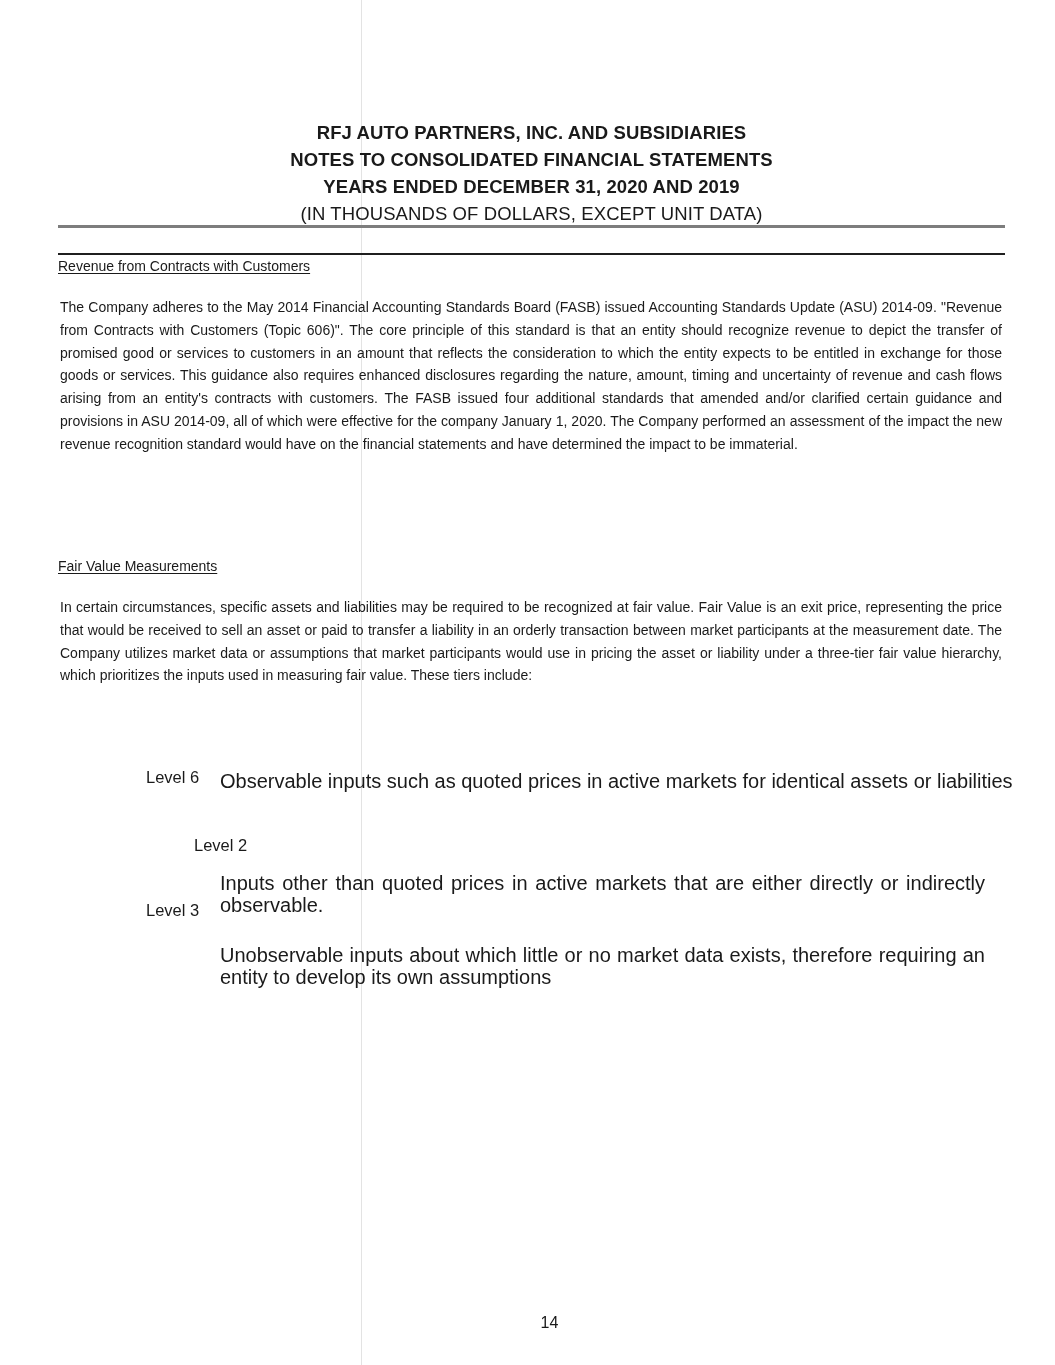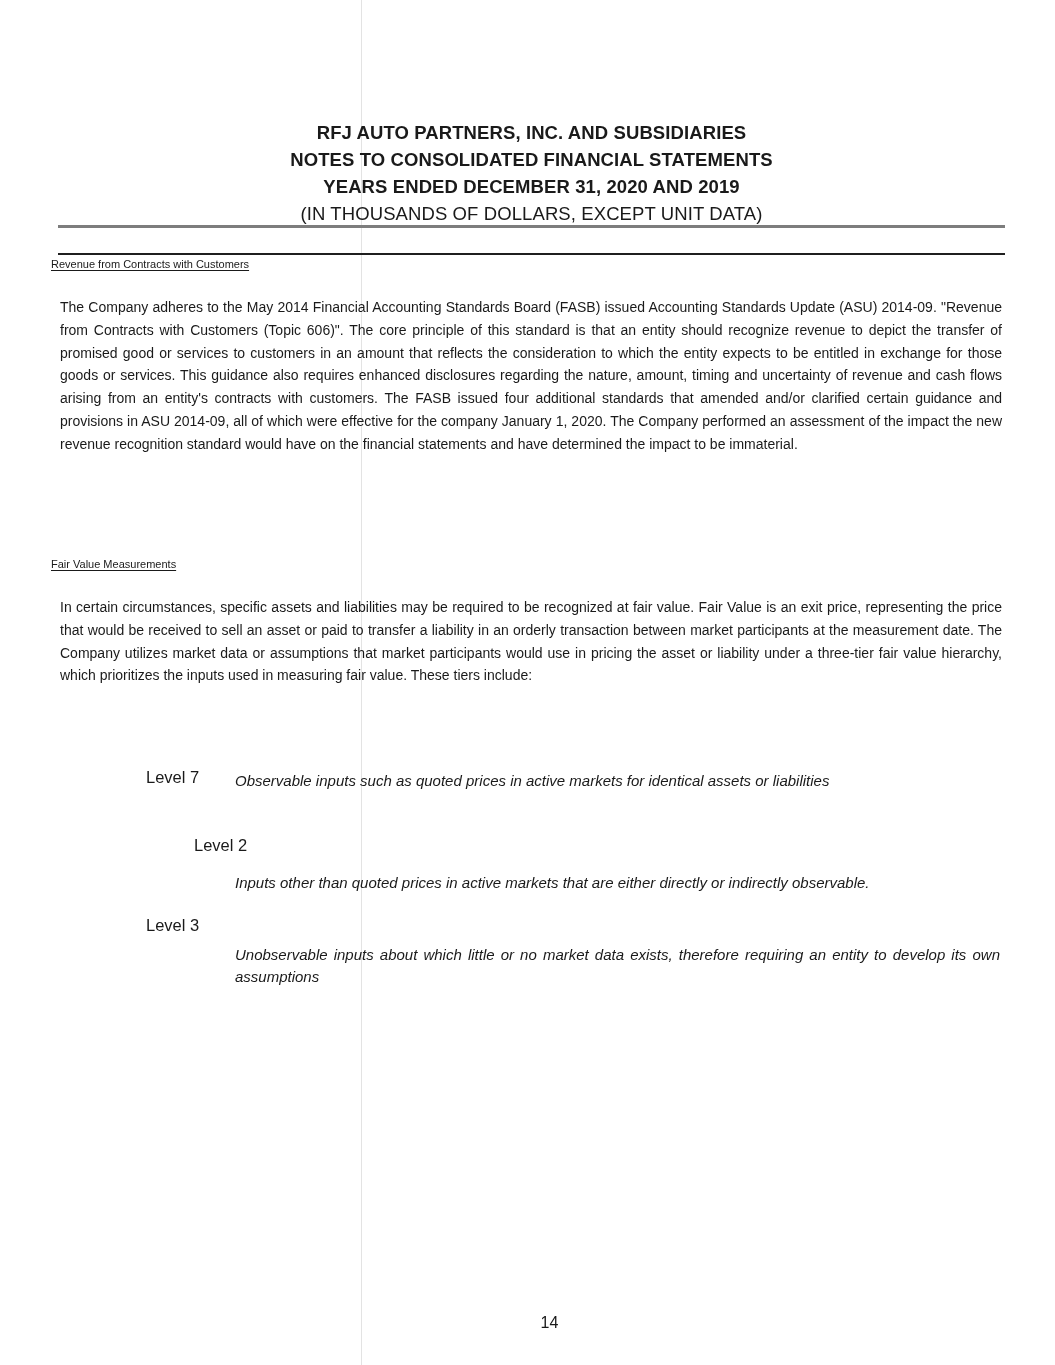--- a/index.html
+++ b/index.html
@@ -25,35 +25,35 @@
   .header .line.normal { font-weight: normal; }
   .rule-thick {
     position: absolute; left: 58px; top: 225px; width: 947px; height: 3px;
     background: #7d7d7d;
   }
   .rule-thin {
     position: absolute; left: 58px; top: 253px; width: 947px; height: 2px;
     background: #1f1f1f;
   }
   .section-title {
-    position: absolute; left: 51px;
-    font-size: 11px; text-decoration: underline; text-underline-offset: 2px;
+    position: absolute; left: 58px;
+    font-size: 14px; text-decoration: underline; text-underline-offset: 2px;
   }
   .para {
     position: absolute; left: 60px; width: 942px;
     font-size: 14px; line-height: 22.8px;
     text-align: justify;
   }
   .level-row { position: absolute; left: 146px; width: 856px; }
   .level-label {
     position: absolute; left: 0; font-size: 16.5px;
   }
   .level-text {
-    position: absolute; left: 89px; width: 765px;
-    font-size: 15px; line-height: 22px; text-align: justify; font-style: italic;
+    position: absolute; left: 74px; width: 765px;
+    font-size: 20px; line-height: 22px; text-align: justify;
   }
   .level-text.single { text-align: left; white-space: nowrap; }
   .page-number {
     position: absolute; left: 0; width: 1055px; top: 1314px;
     text-align: center; font-size: 16px; margin-left: 22px;
   }
 </style>
 </head>
 <body>
 
@@ -69,27 +69,27 @@
 <div class="rule-thick"></div>
 <div class="rule-thin"></div>
 
 <div class="section-title" style="top:258px;">Revenue from Contracts with Customers</div>
 <div class="para" style="top:296px;">The Company adheres to the May 2014 Financial Accounting Standards Board (FASB) issued Accounting Standards Update (ASU) 2014-09. "Revenue from Contracts with Customers (Topic 606)". The core principle of this standard is that an entity should recognize revenue to depict the transfer of promised good or services to customers in an amount that reflects the consideration to which the entity expects to be entitled in exchange for those goods or services. This guidance also requires enhanced disclosures regarding the nature, amount, timing and uncertainty of revenue and cash flows arising from an entity's contracts with customers. The FASB issued four additional standards that amended and/or clarified certain guidance and provisions in ASU 2014-09, all of which were effective for the company January 1, 2020. The Company performed an assessment of the impact the new revenue recognition standard would have on the financial statements and have determined the impact to be immaterial.</div>
 
 <div class="section-title" style="top:558px;">Fair Value Measurements</div>
 <div class="para" style="top:596px;">In certain circumstances, specific assets and liabilities may be required to be recognized at fair value. Fair Value is an exit price, representing the price that would be received to sell an asset or paid to transfer a liability in an orderly transaction between market participants at the measurement date. The Company utilizes market data or assumptions that market participants would use in pricing the asset or liability under a three-tier fair value hierarchy, which prioritizes the inputs used in measuring fair value. These tiers include:</div>
 
 <div class="level-row" style="top:768px;">
-  <span class="level-label" style="top:0;">Level 7</span>
+  <span class="level-label" style="top:0;">Level 6</span>
   <span class="level-text single" style="top:2px;">Observable inputs such as quoted prices in active markets for identical assets or liabilities</span>
 </div>
 
 <div class="level-row" style="top:825px;">
   <span class="level-label" style="top:11px;margin-left:48px;">Level 2</span>
   <span class="level-text" style="top:0;margin-top:47px;">Inputs other than quoted prices in active markets that are either directly or indirectly observable.</span>
 </div>
 
 <div class="level-row" style="top:896px;">
-  <span class="level-label" style="top:20px;">Level 3</span>
+  <span class="level-label" style="top:5px;">Level 3</span>
   <span class="level-text" style="top:0;margin-top:48px;">Unobservable inputs about which little or no market data exists, therefore requiring an entity to develop its own assumptions</span>
 </div>
 
 <div class="page-number">14</div>
 
 </body></html>

